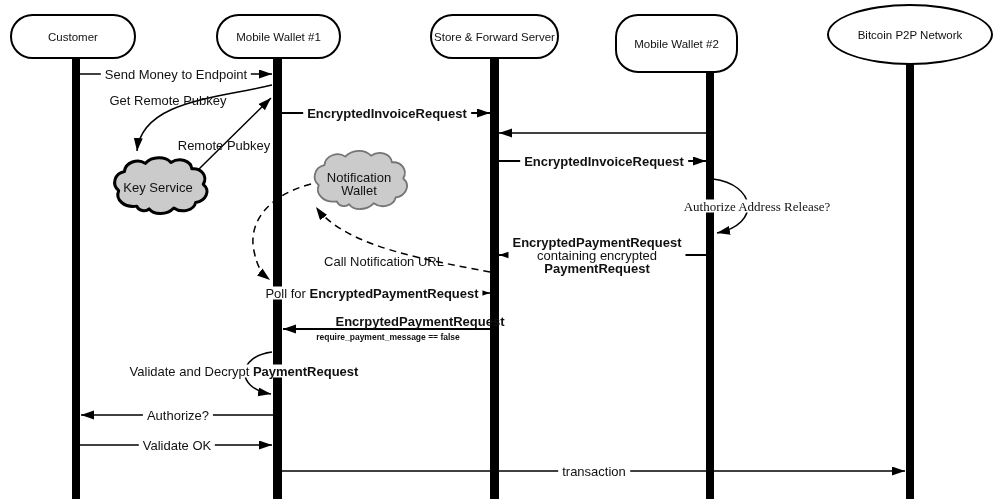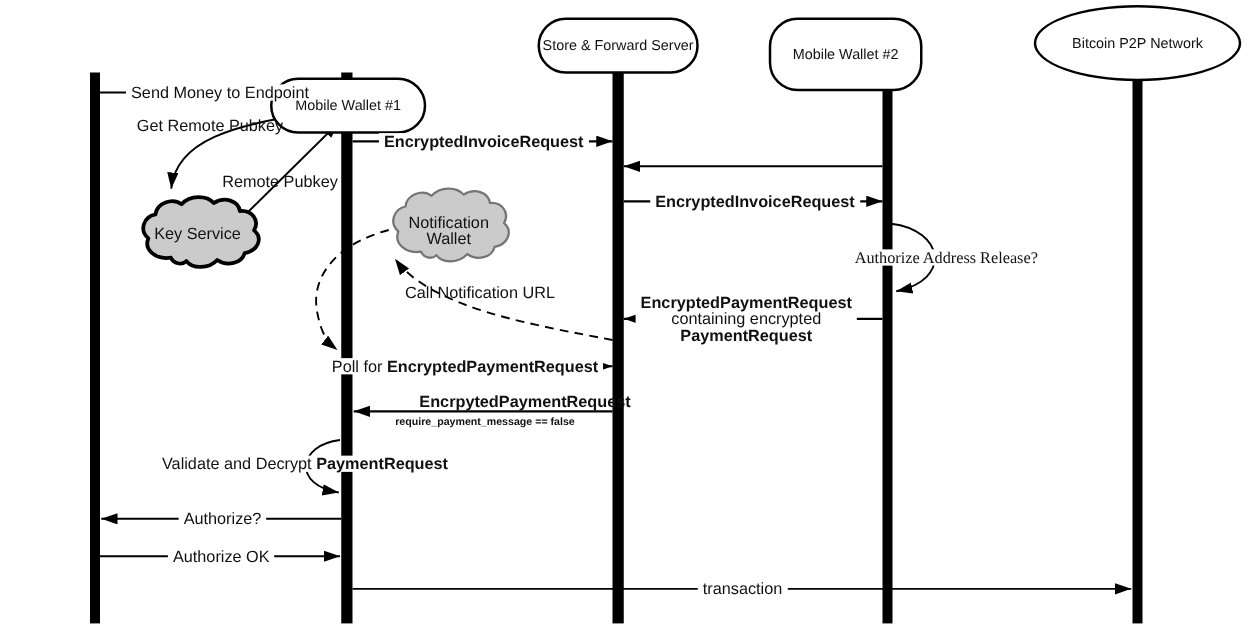--- a/index.html
+++ b/index.html
@@ -62,21 +62,24 @@
       <path d="M 25,54 C 12,56 2,47 6,37 C -2,30 2,18 12,16 C 13,6 26,1 34,7 C 41,-1 55,-1 61,6 C 70,0 82,4 83,13 C 93,12 100,21 95,30 C 103,37 98,48 87,50 C 85,59 72,62 64,56 C 57,64 43,64 38,57 C 34,61 27,59 25,54 Z" fill="#cbcbcb" stroke="#757575" stroke-width="1.8" vector-effect="non-scaling-stroke" stroke-linejoin="round"></path>
     </g>
   </svg>
 
   <div class="lifeline" style="left:72px;top:58px;width:8px;height:441px;"></div>
   <div class="lifeline" style="left:273px;top:58px;width:9px;height:441px;"></div>
   <div class="lifeline" style="left:490px;top:58px;width:9px;height:441px;"></div>
   <div class="lifeline" style="left:706px;top:58px;width:8px;height:441px;"></div>
   <div class="lifeline" style="left:906px;top:63px;width:8px;height:436px;"></div>
 
-  <div class="actor stadium" style="left:216px;top:14px;width:125px;height:45px;margin-top:48px;">
+  <div class="actor stadium" style="left:10px;top:14px;width:126px;height:45px;">
+    <span>Customer</span>
+  </div>
+  <div class="actor stadium" style="left:216px;top:14px;width:125px;height:45px;">
     <span>Mobile Wallet #1</span>
   </div>
   <div class="actor stadium" style="left:430px;top:14px;width:129px;height:45px;">
     <span>Store &amp; Forward Server</span>
   </div>
   <div class="actor stadium" style="left:615px;top:14px;width:123px;height:59px;">
     <span>Mobile Wallet #2</span>
   </div>
   <div class="actor oval" style="left:827px;top:4px;width:166px;height:61px;">
     <span>Bitcoin P2P Network</span>
@@ -92,26 +95,26 @@
   <div class="lbl" style="left:168px;top:100px;">Get Remote Pubkey</div>
   <div class="lbl" style="left:224px;top:145px;">Remote Pubkey</div>
   <div class="lbl bg b" style="left:387px;top:113px;">EncryptedInvoiceRequest</div>
   <div class="lbl bg b" style="left:604px;top:161px;">EncryptedInvoiceRequest</div>
   <div class="lbl bg" style="left:757px;top:206px;font-family:Liberation Serif, serif;">Authorize Address Release?</div>
   <div class="lbl bg" style="left:597px;top:255px;">
     <span class="b">EncryptedPaymentRequest</span><br>
     <span>containing encrypted</span><br>
     <span class="b">PaymentRequest</span>
   </div>
-  <div class="lbl" style="left:384px;top:234px;text-align:right;">Call Notification URL</div>
+  <div class="lbl" style="left:384px;top:261px;text-align:right;">Call Notification URL</div>
   <div class="lbl bg" style="left:372px;top:293px;">
     <span>Poll for </span><span class="b">EncryptedPaymentRequest</span>
   </div>
   <div class="lbl b" style="left:388px;top:321px;margin-left:32px;">EncrpytedPaymentRequest</div>
   <div class="lbl sub" style="left:388px;top:337px;">require_payment_message == false</div>
   <div class="lbl bg" style="left:244px;top:371px;">
     <span>Validate and Decrypt </span><span class="b">PaymentRequest</span>
   </div>
   <div class="lbl bg" style="left:178px;top:415px;">Authorize?</div>
-  <div class="lbl bg" style="left:177px;top:445px;">Authorize OK</div>
+  <div class="lbl bg" style="left:177px;top:445px;">Validate OK</div>
   <div class="lbl bg" style="left:594px;top:471px;">transaction</div>
 
 </div>
 
 </body></html>

